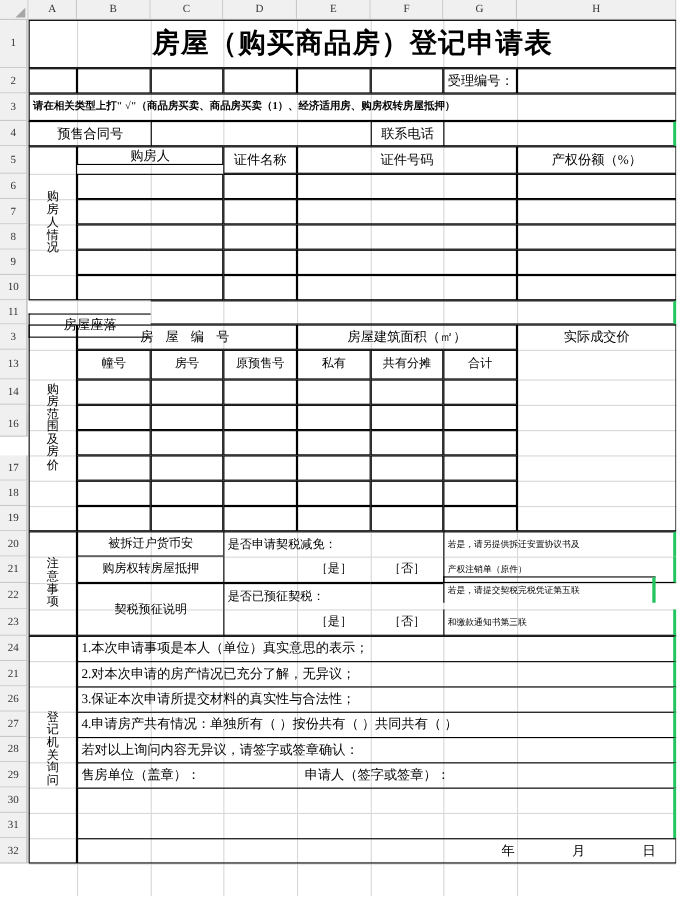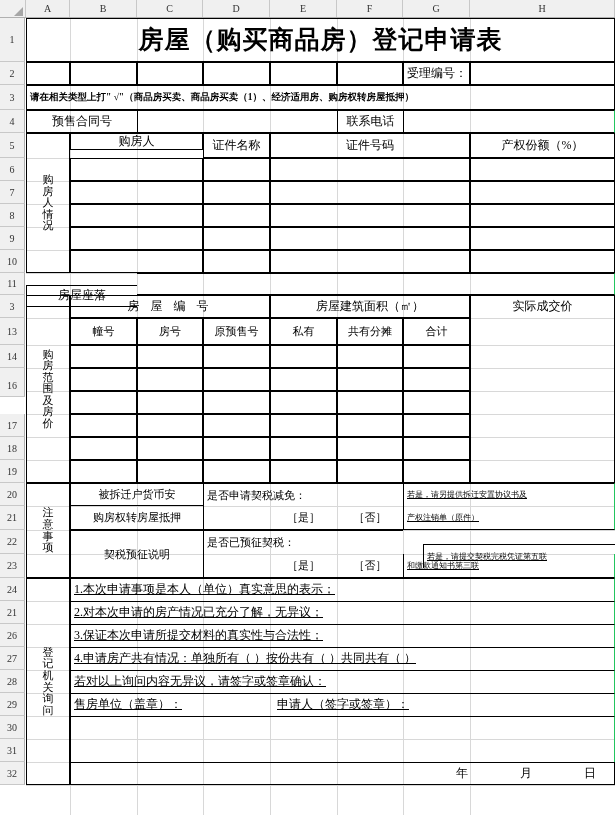--- a/index.html
+++ b/index.html
@@ -84,21 +84,21 @@
     font-size: 11px;
     line-height: 1.15;
     overflow: hidden;
     text-align: center;
     background: transparent;
   }
   .bd   { border: 1px solid #000000; }
   .bd-t { border-top: 1px solid #000000; }
   .bd-b { border-bottom: 1px solid #000000; }
   .bd-l { border-left: 1px solid #000000; }
-  .bd-r { border-right: 1px solid #22c55e; text-decoration: underline; }
+  .bd-r { border-right: 3px solid #22c55e; }
 
   .title-cell {
     font-size: 25px;
     font-weight: bold;
     letter-spacing: 1px;
     font-family: "Liberation Serif", "DejaVu Serif", serif;
   }
   .left   { justify-content: flex-start; padding-left: 3px; text-align: left; }
   .f12    { font-size: 12px; }
   .f11    { font-size: 11px; }
@@ -331,21 +331,21 @@
       <div class="cell f11 left bd-t bd-l" style="left: 203px; top: 483px; width: 134px; height: 23px;">是否申请契税减免：</div>
       <div class="cell bd-t" style="left: 337px; top: 483px; width: 66px; height: 23px;"></div>
       <div class="cell f8 left bd-t bd-l bd-r" style="left: 403px; top: 483px; width: 212px; height: 23px;">若是，请另提供拆迁安置协议书及</div>
       <div class="cell bd-b bd-l" style="left: 203px; top: 506px; width: 67px; height: 24px;"></div>
       <div class="cell f11 bd-b" style="left: 270px; top: 506px; width: 67px; height: 24px;">［是］</div>
       <div class="cell f11 bd-b" style="left: 337px; top: 506px; width: 66px; height: 24px;">［否］</div>
       <div class="cell f8 left bd-b bd-l bd-r" style="left: 403px; top: 506px; width: 212px; height: 24px;">产权注销单（原件）</div>
       <div class="cell f11 bd-t bd-b bd-l" style="left: 70px; top: 530px; width: 133px; height: 48px;">契税预征说明</div>
       <div class="cell f11 left bd-t bd-l" style="left: 203px; top: 530px; width: 134px; height: 24px;">是否已预征契税：</div>
       <div class="cell bd-t" style="left: 337px; top: 530px; width: 66px; height: 24px;"></div>
-      <div class="cell f8 left bd-t bd-l bd-r" style="left: 403px; top: 544px; width: 193px; height: 24px; margin-left: 20px;">若是，请提交契税完税凭证第五联</div>
+      <div class="cell f8 left bd-t bd-l bd-r" style="left: 403px; top: 524px; width: 193px; height: 24px;">若是，请提交契税完税凭证第五联</div>
       <div class="cell bd-b bd-l" style="left: 203px; top: 554px; width: 67px; height: 24px;"></div>
       <div class="cell f11 bd-b" style="left: 270px; top: 554px; width: 67px; height: 24px;">［是］</div>
       <div class="cell f11 bd-b" style="left: 337px; top: 554px; width: 66px; height: 24px;">［否］</div>
       <div class="cell f8 left bd-b bd-l bd-r" style="left: 403px; top: 554px; width: 212px; height: 24px;">和缴款通知书第三联</div>
       <div class="cell vtext bd" style="left: 26px; top: 578px; width: 44px; height: 207px;">
         <span>登</span>
         <span>记</span>
         <span>机</span>
         <span>关</span>
         <span>询</span>

